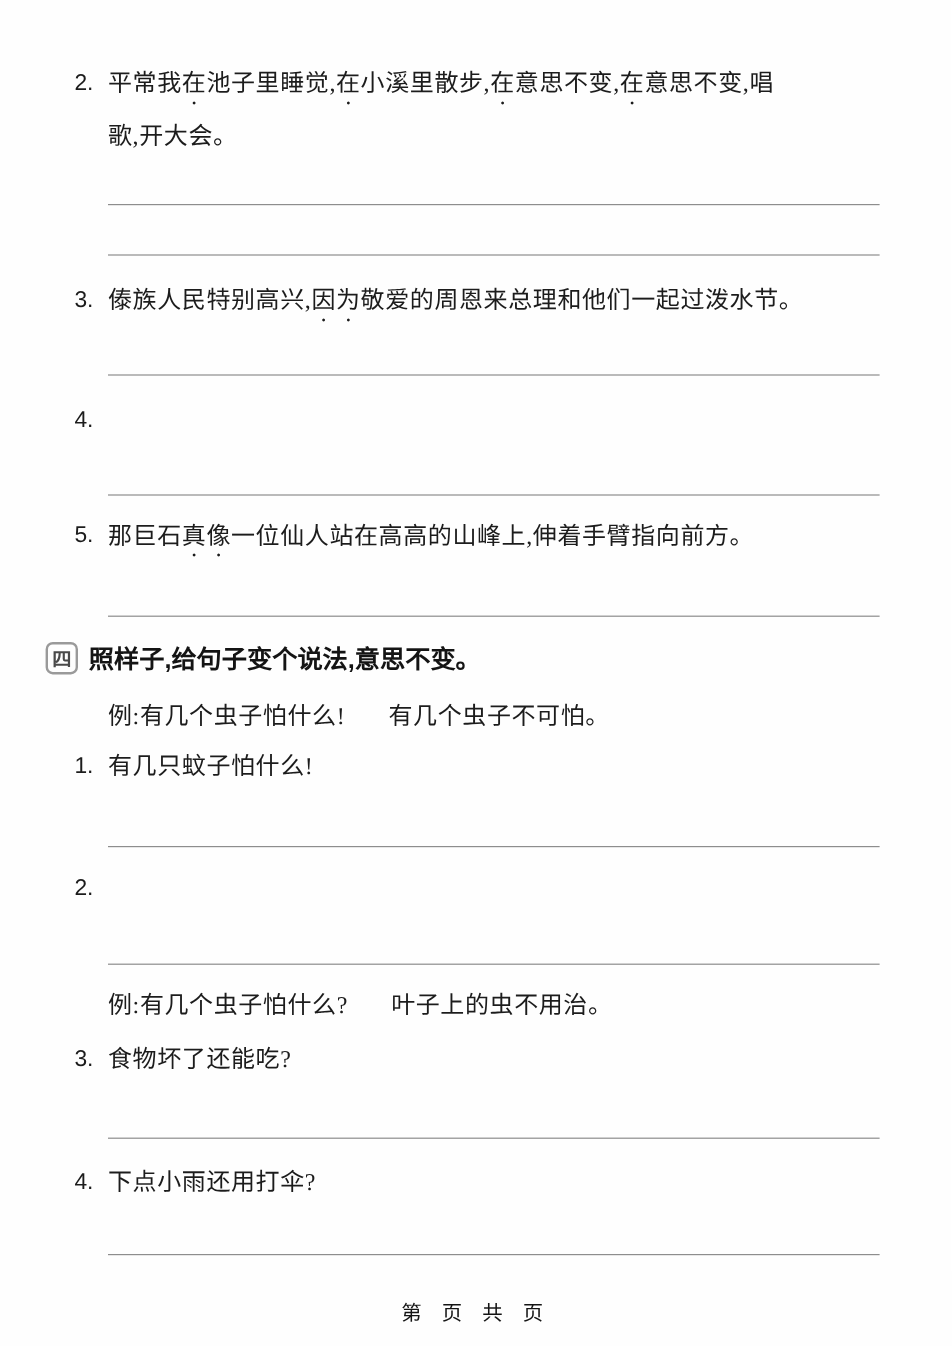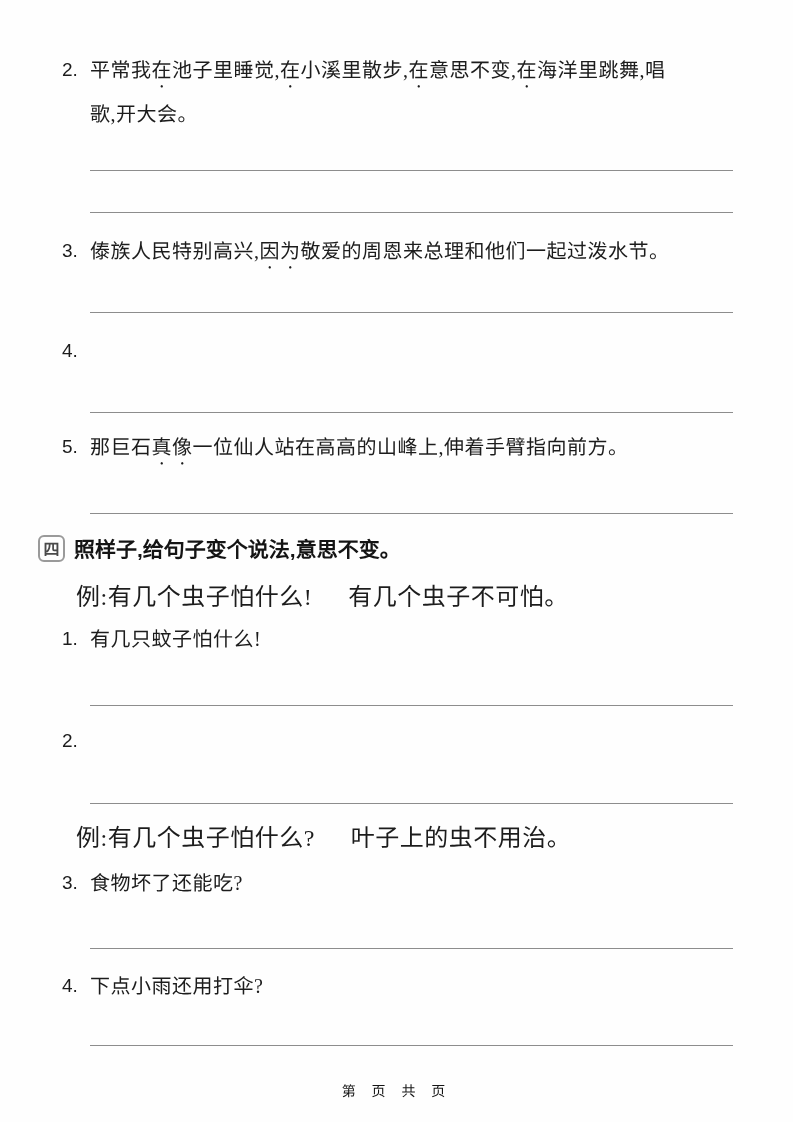--- a/index.html
+++ b/index.html
@@ -38,38 +38,38 @@
     font-family:"Liberation Sans","DejaVu Sans",sans-serif;
     font-weight:bold;font-size:21px;color:#141414;
   }
   .badge{
     width:27px;height:27px;box-sizing:border-box;
     border:2.5px solid #9a9a9a;border-radius:6px;
     display:flex;align-items:center;justify-content:center;
     font-size:16px;color:#4a4a4a;flex:0 0 auto;
   }
   .ex{
-    position:absolute;left:76px;right:48px;
-    font-size:24px;line-height:30px;letter-spacing:0.5px;
+    position:absolute;left:90px;right:48px;
+    font-size:20px;line-height:30px;letter-spacing:0.5px;
   }
   .ex .gap{display:inline-block;width:36px;}
   .footer{
     position:absolute;left:0;right:0;top:1080px;
     text-align:center;
     font-family:"Liberation Sans","DejaVu Sans",sans-serif;
-    font-size:14px;letter-spacing:6px;color:#141414;
+    font-size:17px;letter-spacing:6px;color:#141414;
   }
 </style>
 </head>
 <body>
 
 <div class="page">
 
   <div class="q two-line" style="top:48px">
-    <span class="num">2.</span><span><span>平常我</span><span class="em-dot">在</span><span>池子里睡觉,</span><span class="em-dot">在</span><span>小溪里散步,</span><span class="em-dot">在</span><span>意思不变,</span><span class="em-dot">在</span><span>海洋里跳舞,唱</span><br><span>歌,开大会。</span></span>
+    <span class="num">2.</span><span><span>平常我</span><span class="em-dot">在</span><span>池子里睡觉,</span><span class="em-dot">在</span><span>小溪里散步,</span><span class="em-dot">在</span><span>意思不变,</span><span class="em-dot">在</span><span>意思不变,唱</span><br><span>歌,开大会。</span></span>
   </div>
   <div class="aline" style="top:170px"></div>
   <div class="aline" style="top:212px"></div>
 
   <div class="q" style="top:236px">
     <span class="num">3.</span><span><span>傣族人民特别高兴,</span><span class="em-dot">因为</span><span>敬爱的周恩来总理和他们一起过泼水节。</span></span>
   </div>
   <div class="aline" style="top:312px"></div>
 
   <div class="q" style="top:336px">

